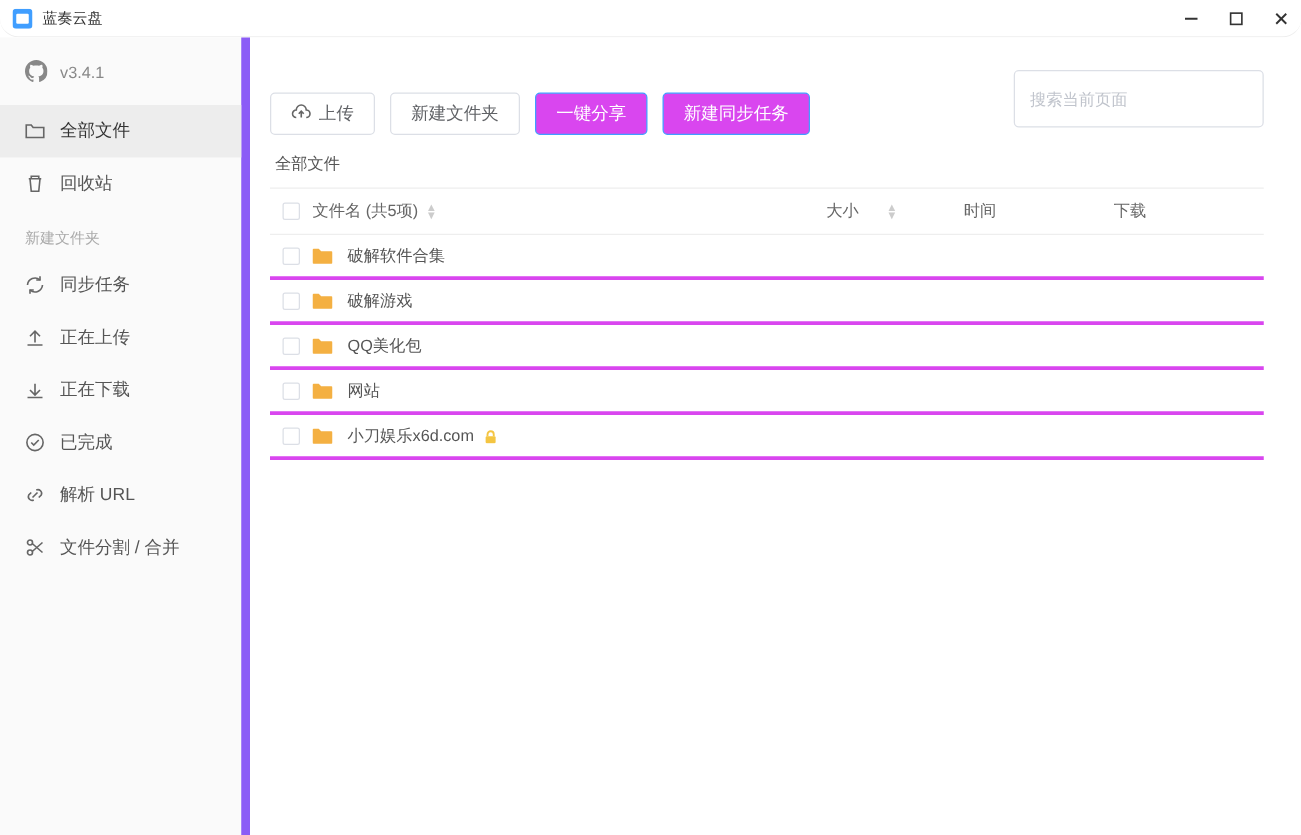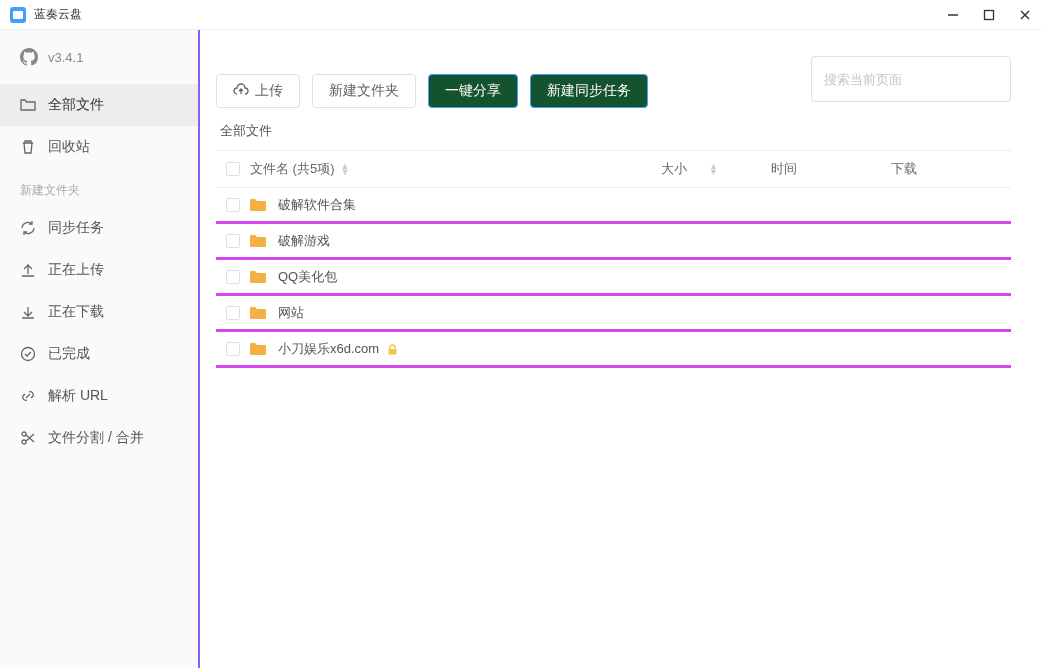--- a/index.html
+++ b/index.html
@@ -1,39 +1,39 @@
 <!DOCTYPE html>
 <html><head>
 <meta charset="utf-8">
 <style>
 * { margin: 0; padding: 0; box-sizing: border-box; font-family: "Microsoft YaHei", Arial, sans-serif; }
 body { width: 1041px; height: 668px; background: #fff; overflow: hidden; }
 
-.titlebar { height: 30px; display: flex; align-items: center; padding: 11px 10px; border-bottom: 1px solid #eee; }
+.titlebar { height: 30px; display: flex; align-items: center; padding: 11px 10px; border-bottom: 1px solid #eee; border-radius: 15px; }
 .titlebar-icon { width: 16px; height: 16px; margin-right: 8px; }
 .titlebar-title { font-size: 12px; color: #333; flex: 1; }
 .win-controls { display: flex; gap: 24px; }
 .win-btn { width: 12px; height: 12px; display: flex; align-items: center; justify-content: center; cursor: pointer; }
 
 .app-body { display: flex; height: 638px; }
 
-.sidebar { width: 200px; background: #fafafa; border-right: 2px solid #8b5cf6; padding-top: 18px; display: flex; flex-direction: column; }
+.sidebar { width: 200px; background: #fafafa; border-right: 7px solid #8b5cf6; padding-top: 18px; display: flex; flex-direction: column; }
 .version-row { display: flex; align-items: center; gap: 10px; padding: 0 20px 18px; font-size: 13px; color: #888; }
 .cat-icon { width: 18px; height: 18px; }
 
 .nav-item { display: flex; align-items: center; gap: 12px; padding: 12px 20px; font-size: 14px; color: #555; cursor: pointer; }
 .nav-item.active { background: #ededed; color: #333; }
 .nav-icon { width: 16px; height: 16px; }
 .nav-section { font-size: 12px; color: #aaa; padding: 14px 20px 8px; }
 .sidebar-spacer { flex: 1; }
 
 .main { flex: 1; padding: 20px 30px 0 16px; }
 .toolbar { display: flex; gap: 12px; align-items: center; }
 .btn { height: 34px; padding: 0 16px; border-radius: 4px; font-size: 14px; display: inline-flex; align-items: center; gap: 6px; cursor: pointer; border: 1px solid #dcdfe6; background: #fff; color: #606266; margin-top: 24px; }
-.btn-primary { background: #14532d; color: #fff; border-color: #409eff; }
+.btn-primary { background: #d946ef; color: #fff; border-color: #409eff; }
 .toolbar-spacer { flex: 1; }
 .search { height: 46px; width: 200px; border: 1px solid #dcdfe6; border-radius: 4px; padding: 0 12px; font-size: 13px; color: #666; }
 .search::placeholder { color: #c0c4cc; }
 
 .breadcrumb { font-size: 13px; color: #555; padding: 14px 4px 10px; }
 
 .table-header { display: flex; align-items: center; border-top: 1px solid #eee; border-bottom: 1px solid #eee; height: 38px; font-size: 13px; color: #666; }
 .col-chk { width: 34px; display: flex; justify-content: center; }
 .chk { width: 14px; height: 14px; border: 1px solid #dcdfe6; border-radius: 2px; }
 .col-name { flex: 1; display: flex; align-items: center; gap: 4px; }

